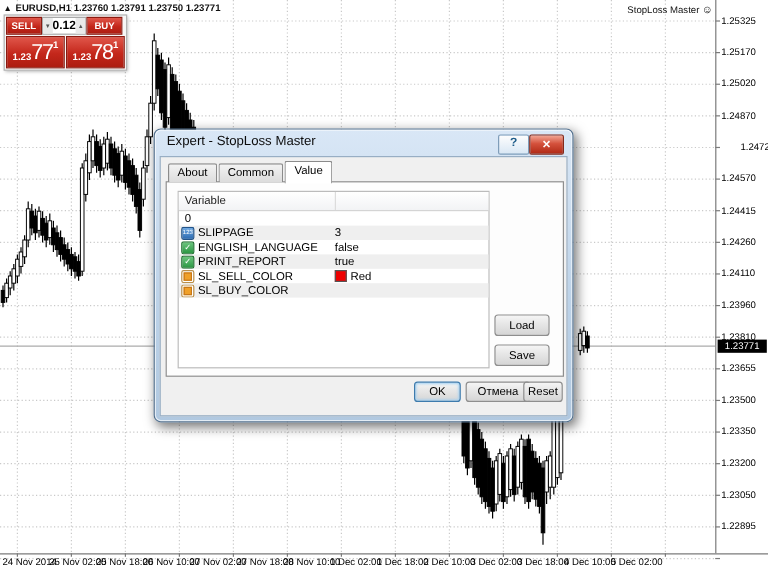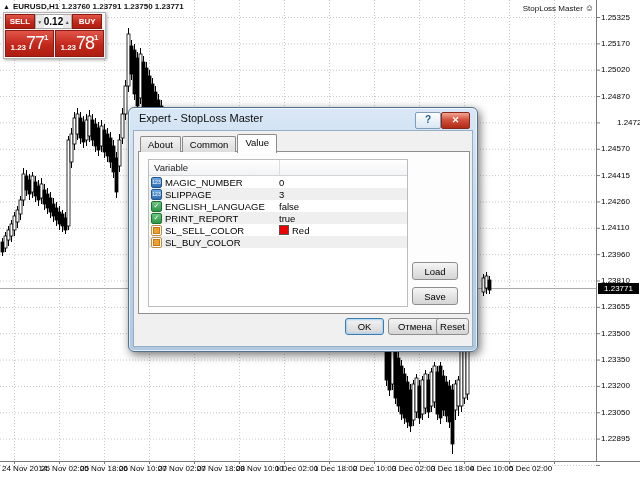--- a/index.html
+++ b/index.html
@@ -392,24 +392,20 @@
           <div class="tab">Common</div>
           <div class="tab active">Value</div>
         </div>
       <div class="tab-pane">
         <div class="ptable">
           <div class="ptable-head">
             <div class="th-var">Variable</div>
           </div>
           <div id="prow-wrap">
               <div class="prow">
-                <div class="cvar">
-                  <span class="ricon integer">123</span>
-                  <span>MAGIC_NUMBER</span>
-                </div>
                 <div class="cval">
                   <span>0</span>
                 </div>
               </div>
               <div class="prow alt">
                 <div class="cvar">
                   <span class="ricon integer">123</span>
                   <span>SLIPPAGE</span>
                 </div>
                 <div class="cval">

